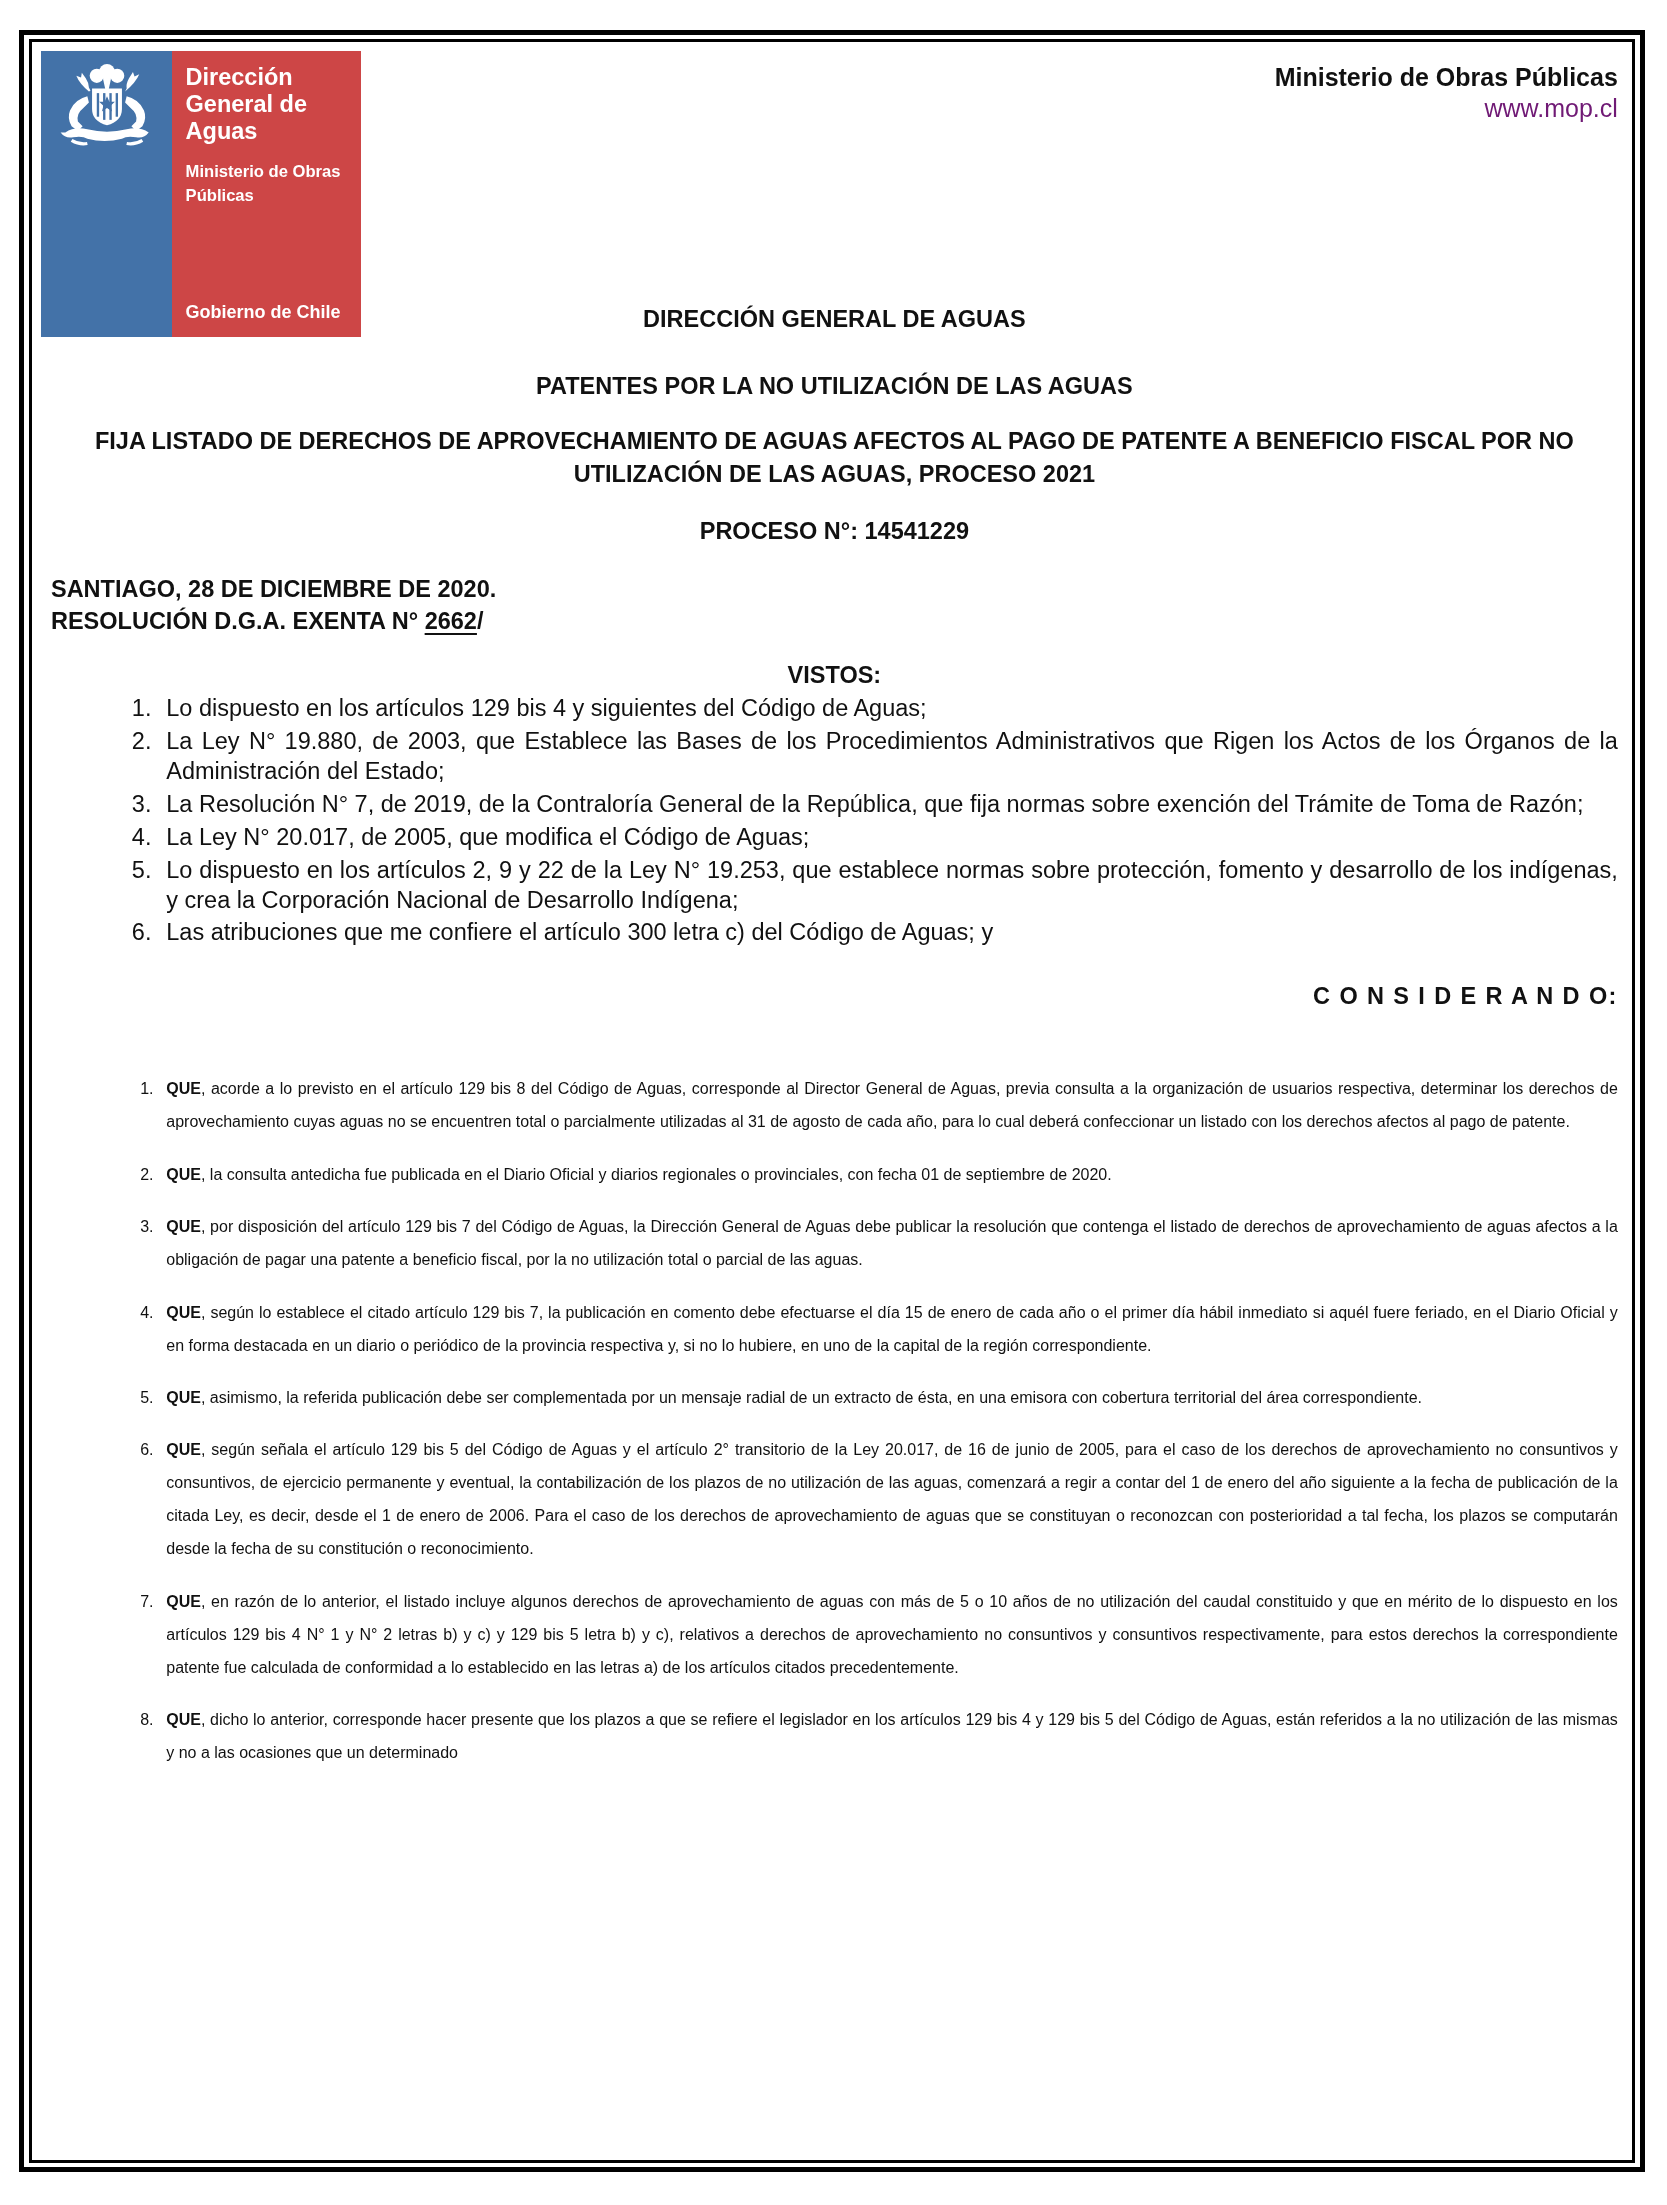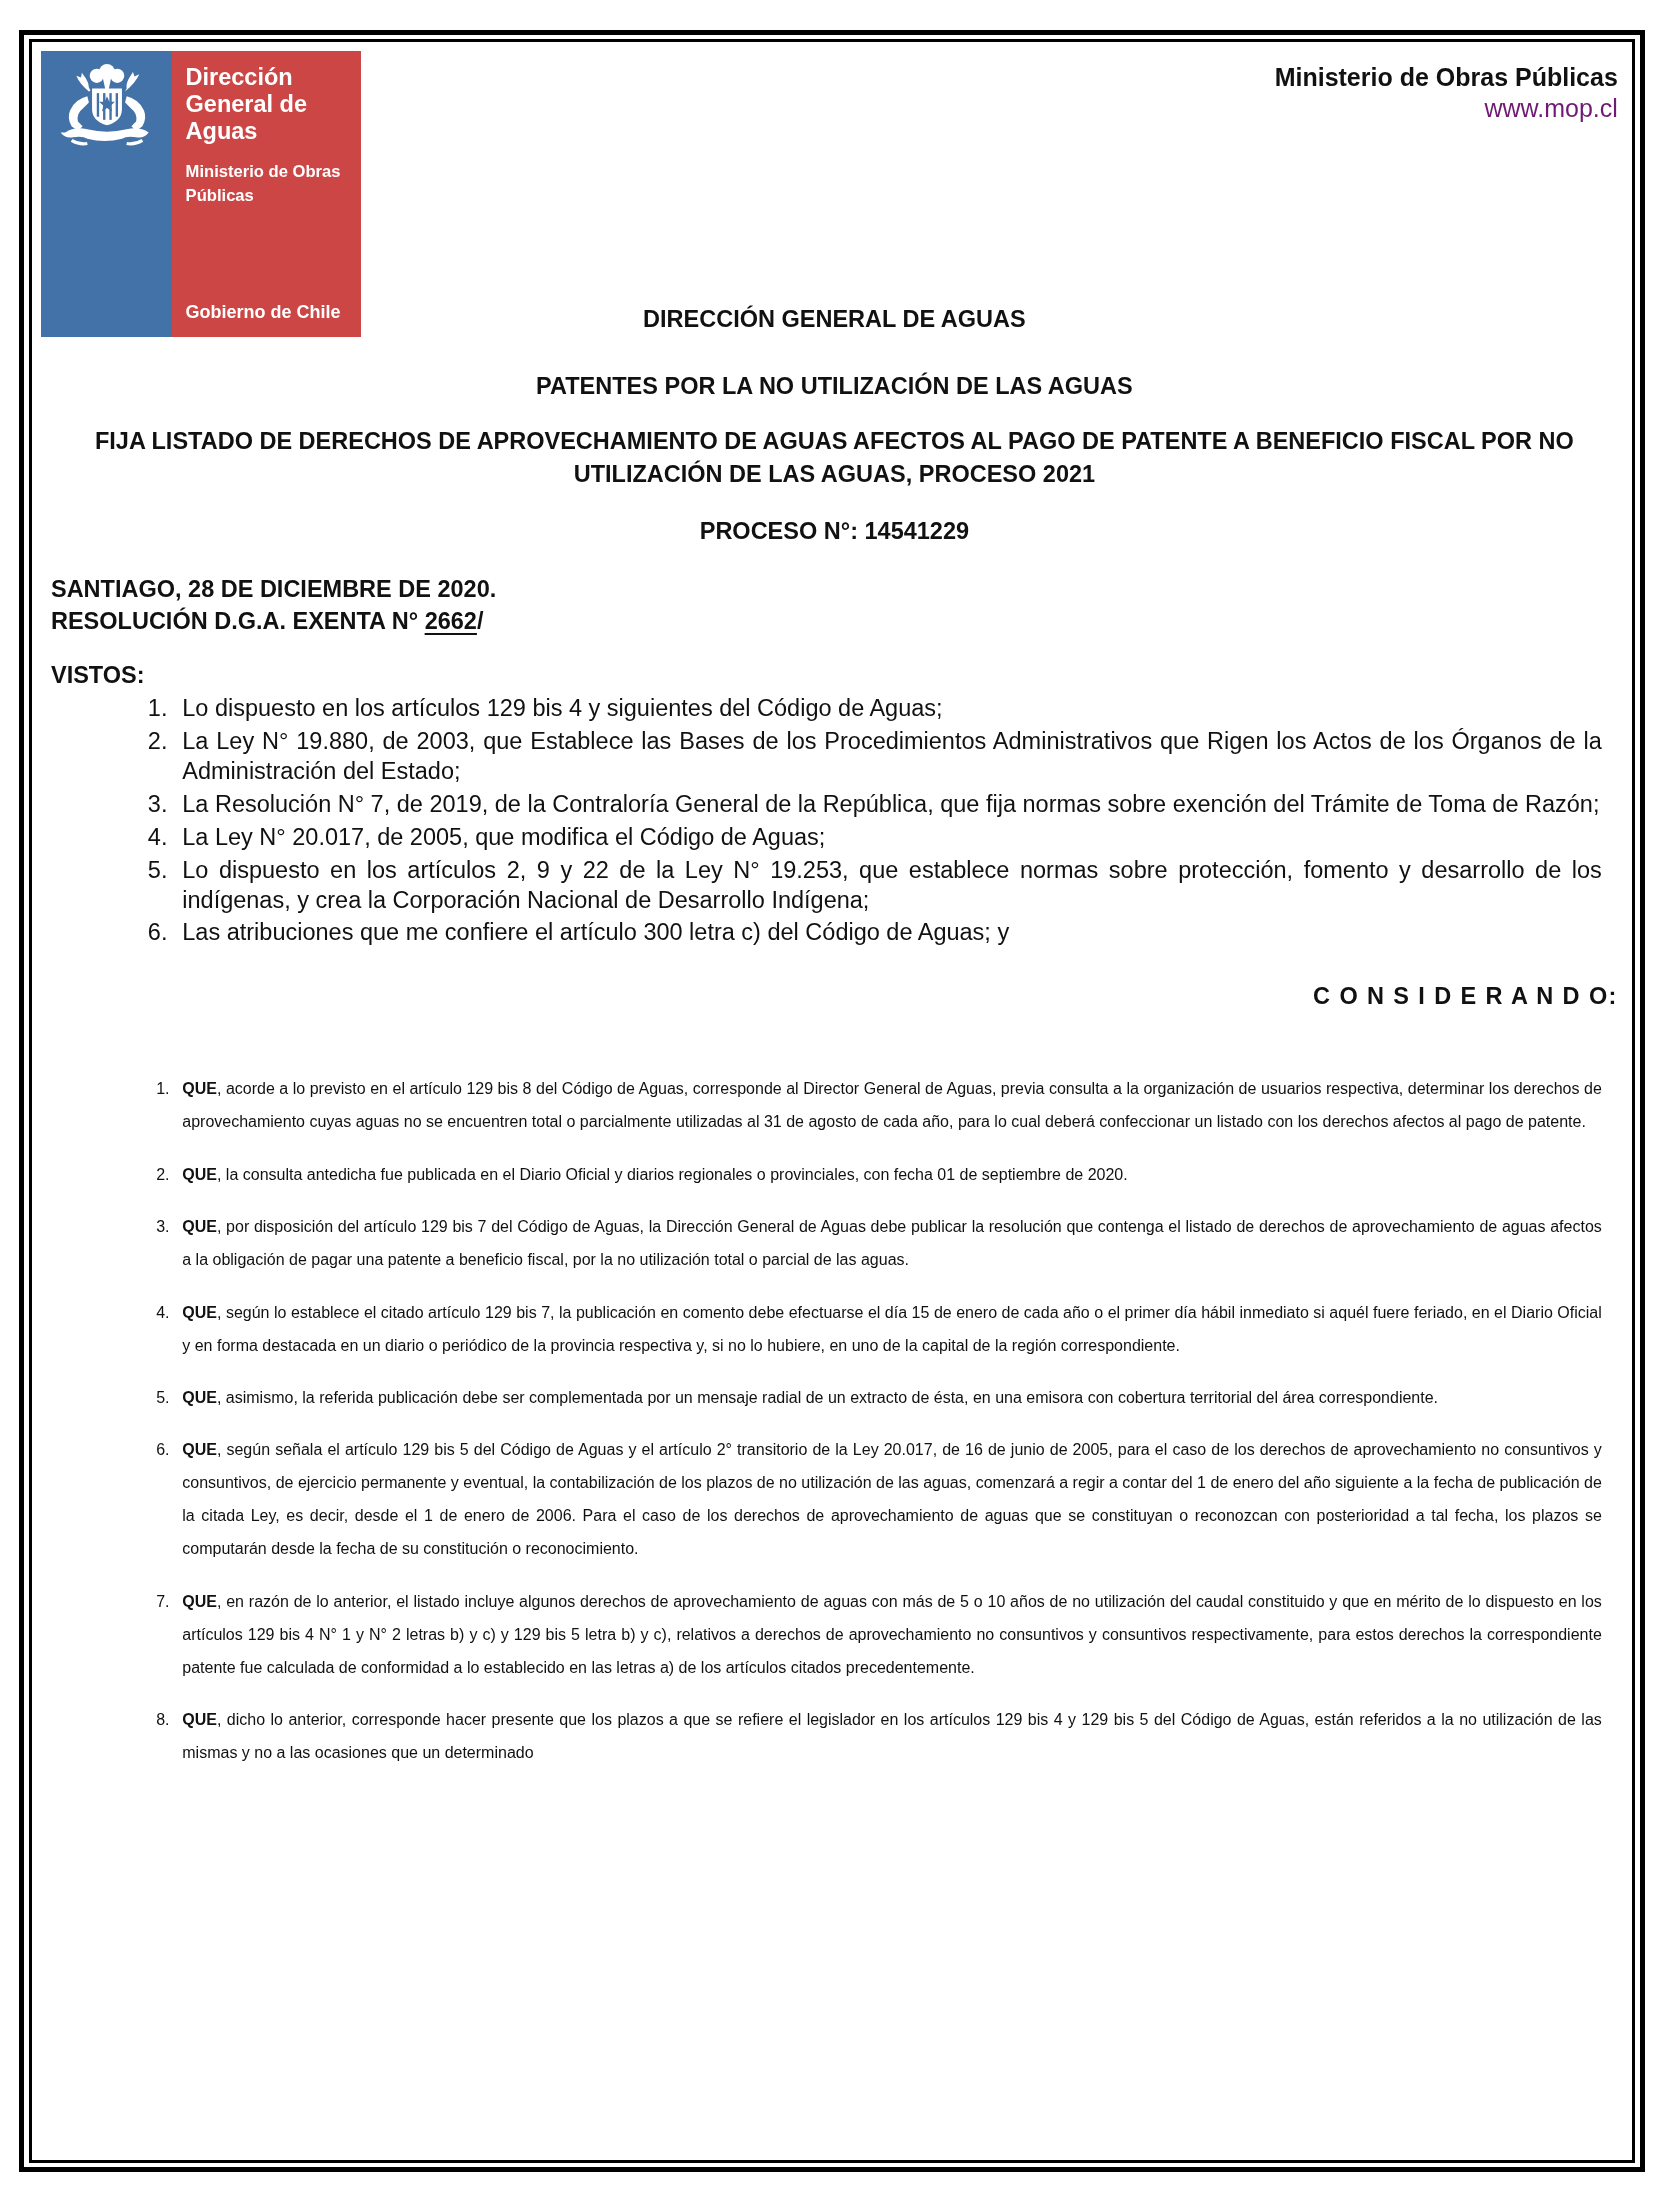--- a/index.html
+++ b/index.html
@@ -27,22 +27,22 @@
   h2{margin:0;text-align:center;font-size:23.5px;font-weight:bold;}
   .title2{margin-top:36px;}
   .title3{margin-top:25px;line-height:33px;}
   .title-proceso{margin-top:27px;}
 
   
   .meta{margin:28px 0 0 0;font-size:23.5px;font-weight:bold;line-height:32px;}
   .res-num{text-decoration:underline;text-underline-offset:4.2px;}
 
   
-  .vistos-h{margin:25px 0 0 0;font-size:23.5px;font-weight:bold;}
-  ol{margin:16px;padding:0 0 0 107px;}
+  .vistos-h{margin:25px 0 0 0;font-size:23.5px;font-weight:bold;text-align:center;}
+  ol{margin:0;padding:0 0 0 107px;}
   ol.vistos{margin-top:4.2px;font-size:23.5px;line-height:30px;}
   ol.vistos li{text-align:justify;margin-bottom:2.8px;padding-left:8.3px;}
 
   
   .considerando-h{margin-top:36px;letter-spacing:1.4px;text-align:right;}
   ol.considerando{margin-top:62px;font-size:16px;line-height:33px;}
   ol.considerando li{text-align:justify;margin-bottom:19.4px;padding-left:8.3px;}
   ol.considerando b{font-weight:bold;}
 </style>
 </head>

